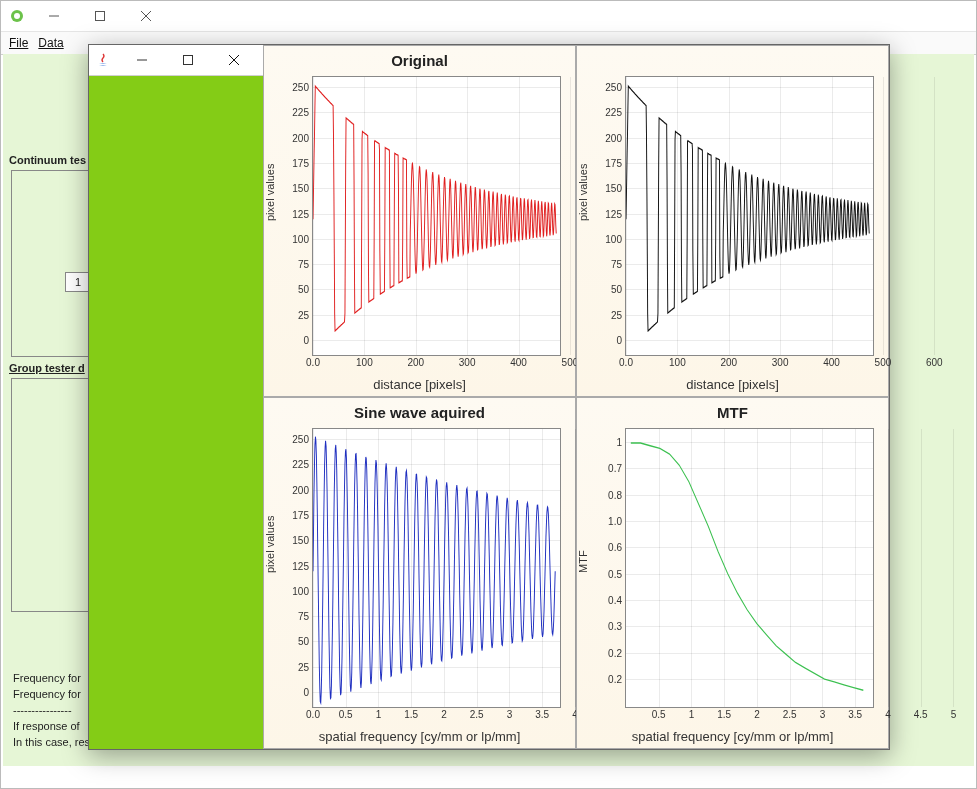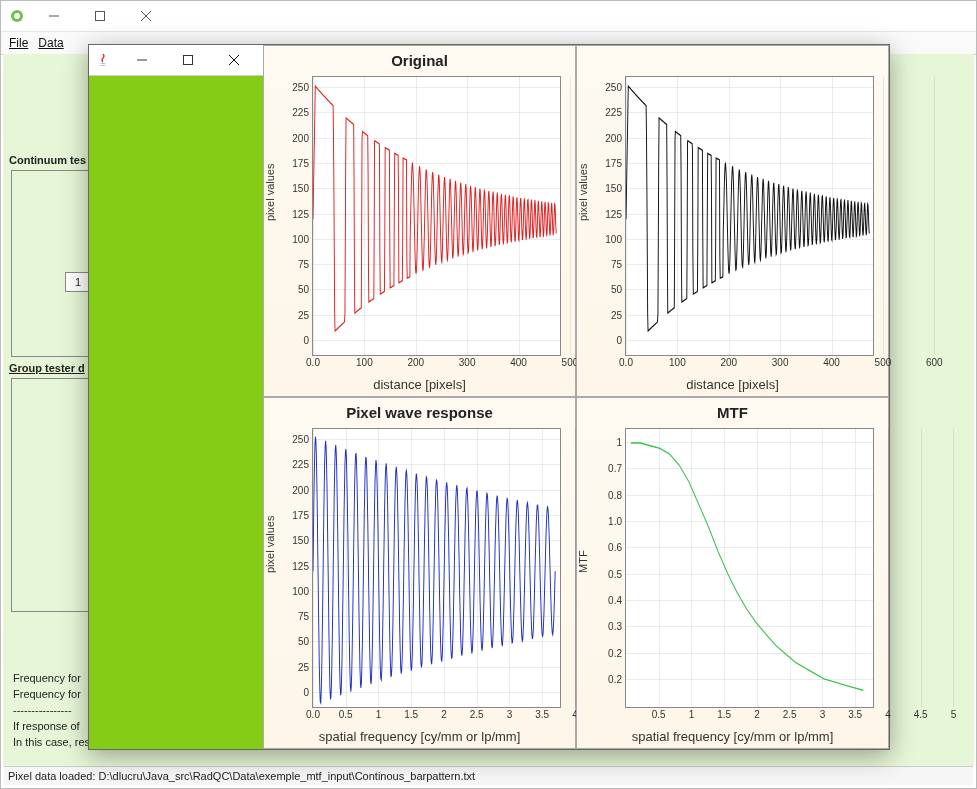--- a/index.html
+++ b/index.html
@@ -201,23 +201,20 @@
     <div class="bg-label" style="left:6px; top:308px;text-decoration:underline;">Group tester d</div>
     <div class="bg-panel" style="left:8px; top:324px; width:78px; height:232px;"></div>
 
     <div class="bg-text" style="left:10px; top:618px;">Frequency for</div>
     <div class="bg-text" style="left:10px; top:634px;">Frequency for</div>
     <div class="bg-text" style="left:10px; top:650px;">----------------</div>
     <div class="bg-text" style="left:10px; top:666px;">If response of</div>
     <div class="bg-text" style="left:10px; top:682px;">In this case, results are not concludent!</div>
   </div>
 
-  <div class="statusbar">
-    <span>Pixel data loaded: D:\dlucru\Java_src\RadQC\Data\exemple_mtf_input\Continous_barpattern.txt</span>
-  </div>
 </div>
 
 <div class="chart-window">
   <div class="chart-titlebar">
     <div class="java-icon">
       <svg width="16" height="16" viewBox="0 0 16 16">
         <path d="M4 11 Q8 13 12 11 Q8 12 4 11 Z" fill="#2a6bd6"></path>
         <path d="M4 13 Q8 15 12 13 Q8 14 4 13 Z" fill="#2a6bd6"></path>
         <path d="M8 2 Q10 4 8 6 Q6 8 8 10" stroke="#d33" stroke-width="1.3" fill="none"></path>
       </svg>
@@ -329,21 +326,21 @@
           <div class="gridline-h" style="top: 10.1154px;"></div>
           <div class="ytick" style="top: 10.1154px;">250</div>
           <svg class="data-line" viewBox="0 0 334 263" preserveAspectRatio="none">
             <path d="M0.0 134.5 L0.5 114.8 L1.0 94.3 L1.5 73.2 L2.1 51.3 L2.6 28.8 L3.1 8.6 L3.6 9.1 L4.1 9.5 L4.6 9.9 L5.1 10.3 L5.7 10.7 L6.2 11.2 L6.7 11.6 L7.2 12.0 L7.7 12.4 L8.2 12.8 L8.7 13.2 L9.2 13.6 L9.8 14.0 L10.3 14.4 L10.8 14.8 L11.3 15.2 L11.8 15.6 L12.3 16.0 L12.8 16.4 L13.4 16.8 L13.9 17.2 L14.4 17.6 L14.9 18.0 L15.4 18.4 L15.9 18.8 L16.4 19.2 L17.0 19.6 L17.5 20.0 L18.0 20.3 L18.5 20.7 L19.0 21.1 L19.5 21.5 L20.0 21.9 L20.6 22.2 L21.1 22.6 L21.6 23.0 L22.1 23.4 L22.6 23.8 L23.1 24.1 L23.6 24.5 L24.2 24.9 L24.7 25.2 L25.2 25.6 L25.7 26.0 L26.2 26.3 L26.7 26.7 L27.2 27.1 L27.7 55.0 L28.3 111.0 L28.8 167.4 L29.3 223.9 L29.8 240.2 L30.3 239.9 L30.8 239.5 L31.3 239.2 L31.9 238.8 L32.4 238.5 L32.9 238.1 L33.4 237.8 L33.9 237.4 L34.4 237.1 L34.9 236.7 L35.5 236.4 L36.0 236.0 L36.5 235.7 L37.0 235.4 L37.5 235.0 L38.0 234.7 L38.5 234.3 L39.1 234.0 L39.6 233.7 L40.1 233.3 L40.6 233.0 L41.1 232.7 L41.6 232.3 L42.1 232.0 L42.6 231.7 L43.2 223.8 L43.7 153.6 L44.2 82.9 L44.7 38.7 L45.2 39.0 L45.7 39.3 L46.2 39.6 L46.8 40.0 L47.3 40.3 L47.8 40.6 L48.3 40.9 L48.8 41.2 L49.3 41.5 L49.8 41.8 L50.4 42.2 L50.9 42.5 L51.4 42.8 L51.9 43.1 L52.4 43.4 L52.9 43.7 L53.4 44.0 L54.0 44.3 L54.5 44.6 L55.0 44.9 L55.5 97.7 L56.0 177.2 L56.5 223.3 L57.0 223.0 L57.6 222.7 L58.1 222.4 L58.6 222.1 L59.1 221.8 L59.6 221.5 L60.1 221.2 L60.6 220.9 L61.1 220.6 L61.7 220.3 L62.2 220.0 L62.7 219.7 L63.2 219.5 L63.7 219.2 L64.2 218.9 L64.7 218.6 L65.3 218.3 L65.8 144.6 L66.3 59.2 L66.8 51.6 L67.3 51.9 L67.8 52.1 L68.3 52.4 L68.9 52.7 L69.4 53.0 L69.9 53.3 L70.4 53.5 L70.9 53.8 L71.4 54.1 L71.9 54.3 L72.5 54.6 L73.0 54.9 L73.5 55.1 L74.0 55.4 L74.5 91.2 L75.0 181.2 L75.5 212.9 L76.0 212.6 L76.6 212.3 L77.1 212.1 L77.6 211.8 L78.1 211.6 L78.6 211.3 L79.1 211.0 L79.6 210.8 L80.2 210.5 L80.7 210.3 L81.2 210.0 L81.7 209.8 L82.2 209.5 L82.7 154.0 L83.2 60.9 L83.8 60.3 L84.3 60.6 L84.8 60.8 L85.3 61.1 L85.8 61.3 L86.3 61.5 L86.8 61.8 L87.4 62.0 L87.9 62.3 L88.4 62.5 L88.9 62.8 L89.4 63.0 L89.9 68.7 L90.4 164.5 L91.0 205.3 L91.5 205.1 L92.0 204.9 L92.5 204.6 L93.0 204.4 L93.5 204.2 L94.0 203.9 L94.5 203.7 L95.1 203.5 L95.6 203.2 L96.1 203.0 L96.6 202.8 L97.1 151.9 L97.6 66.8 L98.1 67.0 L98.7 67.2 L99.2 67.4 L99.7 67.7 L100.2 67.9 L100.7 68.1 L101.2 68.3 L101.7 68.6 L102.3 68.8 L102.8 69.0 L103.3 69.2 L103.8 148.9 L104.3 199.4 L104.8 199.2 L105.3 199.0 L105.9 198.8 L106.4 198.5 L106.9 198.3 L107.4 198.1 L107.9 197.9 L108.4 197.7 L108.9 197.5 L109.4 197.3 L110.0 119.8 L110.5 72.2 L111.0 72.4 L111.5 72.6 L112.0 72.9 L112.5 73.1 L113.0 73.3 L113.6 73.5 L114.1 73.7 L114.6 73.9 L115.1 74.1 L115.6 107.1 L116.1 194.6 L116.6 194.4 L117.2 194.2 L117.7 194.0 L118.2 193.8 L118.7 193.6 L119.2 193.4 L119.7 193.2 L120.2 193.0 L120.8 192.8 L121.3 153.2 L121.8 76.7 L122.3 76.9 L122.8 77.1 L123.3 77.3 L123.8 77.4 L124.4 77.6 L124.9 77.8 L125.4 78.0 L125.9 78.2 L126.4 78.4 L126.9 170.2 L127.4 190.3 L127.9 190.1 L128.5 189.9 L129.0 189.7 L129.5 189.5 L130.0 189.4 L130.5 189.2 L131.0 189.0 L131.5 147.0 L132.1 129.9 L132.6 113.3 L133.1 98.9 L133.6 88.2 L134.1 82.3 L134.6 81.7 L135.1 86.6 L135.7 96.5 L136.2 110.4 L136.7 126.7 L137.2 143.9 L137.7 159.9 L138.2 173.2 L138.7 182.3 L139.3 186.0 L139.8 184.1 L140.3 176.7 L140.8 164.6 L141.3 149.2 L141.8 132.2 L142.3 115.5 L142.8 101.0 L143.4 90.5 L143.9 85.1 L144.4 85.5 L144.9 91.7 L145.4 103.0 L145.9 117.9 L146.4 134.8 L147.0 151.7 L147.5 166.3 L148.0 177.1 L148.5 182.5 L149.0 182.0 L149.5 175.6 L150.0 164.0 L150.6 148.8 L151.1 131.8 L151.6 115.2 L152.1 101.2 L152.6 91.5 L153.1 87.5 L153.6 89.7 L154.2 97.8 L154.7 110.7 L155.2 126.8 L155.7 143.8 L156.2 159.6 L156.7 171.8 L157.2 178.9 L157.8 179.9 L158.3 174.6 L158.8 163.7 L159.3 148.8 L159.8 131.9 L160.3 115.4 L160.8 101.8 L161.3 92.9 L161.9 90.0 L162.4 93.7 L162.9 103.2 L163.4 117.4 L163.9 134.0 L164.4 150.6 L164.9 164.8 L165.5 174.4 L166.0 177.8 L166.5 174.7 L167.0 165.5 L167.5 151.5 L168.0 135.0 L168.5 118.4 L169.1 104.5 L169.6 95.3 L170.1 92.4 L170.6 96.2 L171.1 106.1 L171.6 120.6 L172.1 137.2 L172.7 153.4 L173.2 166.4 L173.7 174.1 L174.2 175.2 L174.7 169.6 L175.2 158.1 L175.7 142.7 L176.2 126.0 L176.8 110.8 L177.3 99.7 L177.8 94.7 L178.3 96.5 L178.8 105.0 L179.3 118.6 L179.8 134.9 L180.4 151.1 L180.9 164.3 L181.4 172.1 L181.9 173.2 L182.4 167.2 L182.9 155.4 L183.4 139.8 L184.0 123.4 L184.5 109.0 L185.0 99.4 L185.5 96.4 L186.0 100.6 L186.5 111.1 L187.0 125.9 L187.6 142.4 L188.1 157.3 L188.6 167.7 L189.1 171.7 L189.6 168.5 L190.1 158.7 L190.6 144.2 L191.2 127.9 L191.7 112.9 L192.2 102.3 L192.7 98.2 L193.2 101.4 L193.7 111.2 L194.2 125.8 L194.7 142.0 L195.3 156.7 L195.8 166.7 L196.3 170.0 L196.8 166.0 L197.3 155.4 L197.8 140.5 L198.3 124.4 L198.9 110.5 L199.4 101.8 L199.9 100.1 L200.4 105.8 L200.9 117.7 L201.4 133.2 L201.9 148.9 L202.5 161.4 L203.0 167.9 L203.5 167.0 L204.0 159.0 L204.5 145.5 L205.0 129.6 L205.5 114.9 L206.1 104.7 L206.6 101.3 L207.1 105.6 L207.6 116.4 L208.1 131.4 L208.6 147.0 L209.1 159.7 L209.6 166.4 L210.2 165.6 L210.7 157.5 L211.2 144.0 L211.7 128.3 L212.2 114.2 L212.7 105.0 L213.2 103.0 L213.8 108.6 L214.3 120.5 L214.8 135.8 L215.3 150.7 L215.8 161.6 L216.3 165.7 L216.8 162.0 L217.4 151.5 L217.9 136.8 L218.4 121.6 L218.9 109.7 L219.4 104.2 L219.9 106.5 L220.4 115.9 L221.0 130.1 L221.5 145.4 L222.0 157.8 L222.5 164.0 L223.0 162.5 L223.5 153.7 L224.0 139.8 L224.6 124.6 L225.1 112.1 L225.6 105.7 L226.1 107.0 L226.6 115.8 L227.1 129.6 L227.6 144.7 L228.1 156.9 L228.7 162.9 L229.2 161.1 L229.7 151.9 L230.2 138.0 L230.7 123.1 L231.2 111.5 L231.7 106.5 L232.3 109.4 L232.8 119.4 L233.3 133.7 L233.8 148.2 L234.3 158.6 L234.8 162.1 L235.3 157.6 L235.9 146.4 L236.4 131.8 L236.9 118.0 L237.4 109.2 L237.9 107.9 L238.4 114.6 L238.9 127.1 L239.5 141.8 L240.0 154.2 L240.5 160.7 L241.0 159.2 L241.5 150.2 L242.0 136.5 L242.5 122.2 L243.0 111.8 L243.6 108.5 L244.1 113.3 L244.6 124.6 L245.1 139.0 L245.6 151.9 L246.1 159.3 L246.6 158.8 L247.2 150.6 L247.7 137.3 L248.2 123.2 L248.7 112.8 L249.2 109.4 L249.7 114.2 L250.2 125.6 L250.8 139.8 L251.3 152.2 L251.8 158.8 L252.3 157.3 L252.8 148.3 L253.3 134.8 L253.8 121.3 L254.4 112.2 L254.9 110.7 L255.4 117.3 L255.9 129.6 L256.4 143.6 L256.9 154.4 L257.4 158.3 L258.0 154.1 L258.5 143.1 L259.0 129.2 L259.5 117.3 L260.0 111.4 L260.5 113.6 L261.0 123.2 L261.5 136.7 L262.1 149.4 L262.6 156.8 L263.1 156.1 L263.6 147.8 L264.1 134.7 L264.6 121.7 L265.1 113.3 L265.7 112.7 L266.2 120.1 L266.7 132.7 L267.2 145.9 L267.7 154.9 L268.2 156.3 L268.7 149.6 L269.3 137.4 L269.8 124.1 L270.3 114.9 L270.8 113.0 L271.3 119.3 L271.8 131.4 L272.3 144.5 L272.9 153.8 L273.4 155.7 L273.9 149.4 L274.4 137.4 L274.9 124.4 L275.4 115.4 L275.9 113.9 L276.4 120.4 L277.0 132.5 L277.5 145.3 L278.0 153.8 L278.5 154.6 L279.0 147.4 L279.5 135.2 L280.0 122.7 L280.6 115.1 L281.1 115.3 L281.6 123.3 L282.1 135.9 L282.6 147.8 L283.1 154.2 L283.6 152.6 L284.2 143.5 L284.7 130.8 L285.2 119.7 L285.7 114.8 L286.2 118.2 L286.7 128.4 L287.2 141.1 L287.8 151.0 L288.3 153.9 L288.8 148.5 L289.3 137.3 L289.8 124.9 L290.3 116.7 L290.8 116.2 L291.4 123.6 L291.9 135.7 L292.4 147.2 L292.9 153.2 L293.4 150.9 L293.9 141.5 L294.4 129.1 L294.9 119.2 L295.5 116.0 L296.0 121.2 L296.5 132.2 L297.0 144.2 L297.5 151.8 L298.0 151.6 L298.5 143.7 L299.1 131.7 L299.6 121.0 L300.1 116.5 L300.6 120.3 L301.1 130.6 L301.6 142.6 L302.1 150.8 L302.7 151.5 L303.2 144.3 L303.7 132.6 L304.2 121.9 L304.7 117.1 L305.2 120.6 L305.7 130.6 L306.3 142.4 L306.8 150.5 L307.3 150.9 L307.8 143.5 L308.3 131.9 L308.8 121.6 L309.3 117.6 L309.8 121.8 L310.4 132.2 L310.9 143.6 L311.4 150.6 L311.9 149.7 L312.4 141.3 L312.9 129.7 L313.4 120.5 L314.0 118.3 L314.5 124.2 L315.0 135.2 L315.5 145.8 L316.0 150.7 L316.5 147.5 L317.0 137.8 L317.6 126.5 L318.1 119.3 L318.6 120.0 L319.1 128.0 L319.6 139.4 L320.1 148.2 L320.6 149.9 L321.2 143.7 L321.7 132.8 L322.2 122.8 L322.7 119.0 L323.2 123.3 L323.7 133.5 L324.2 144.1 L324.8 149.7 L325.3 147.2 L325.8 138.0 L326.3 127.0 L326.8 120.1 L327.3 120.9 L327.8 129.0 L328.3 140.0 L328.9 148.0 " fill="none" stroke="#111111" stroke-width="1.3"></path>
           </svg>
         </div>
       <div class="ylab">pixel values</div>
       <div class="xlab">distance [pixels]</div>
     </div>
     <div class="cell">
-      <h3>Pixel wave response</h3>
+      <h3>Sine wave aquired</h3>
       <div class="plot-area">
           <div class="gridline-v" style="left: 0px;"></div>
           <div class="xtick" style="left: 0px;">0.0</div>
           <div class="gridline-v" style="left: 32.7451px;"></div>
           <div class="xtick" style="left: 32.7451px;">0.5</div>
           <div class="gridline-v" style="left: 65.4902px;"></div>
           <div class="xtick" style="left: 65.4902px;">1</div>
           <div class="gridline-v" style="left: 98.2353px;"></div>
           <div class="xtick" style="left: 98.2353px;">1.5</div>
           <div class="gridline-v" style="left: 130.98px;"></div>

